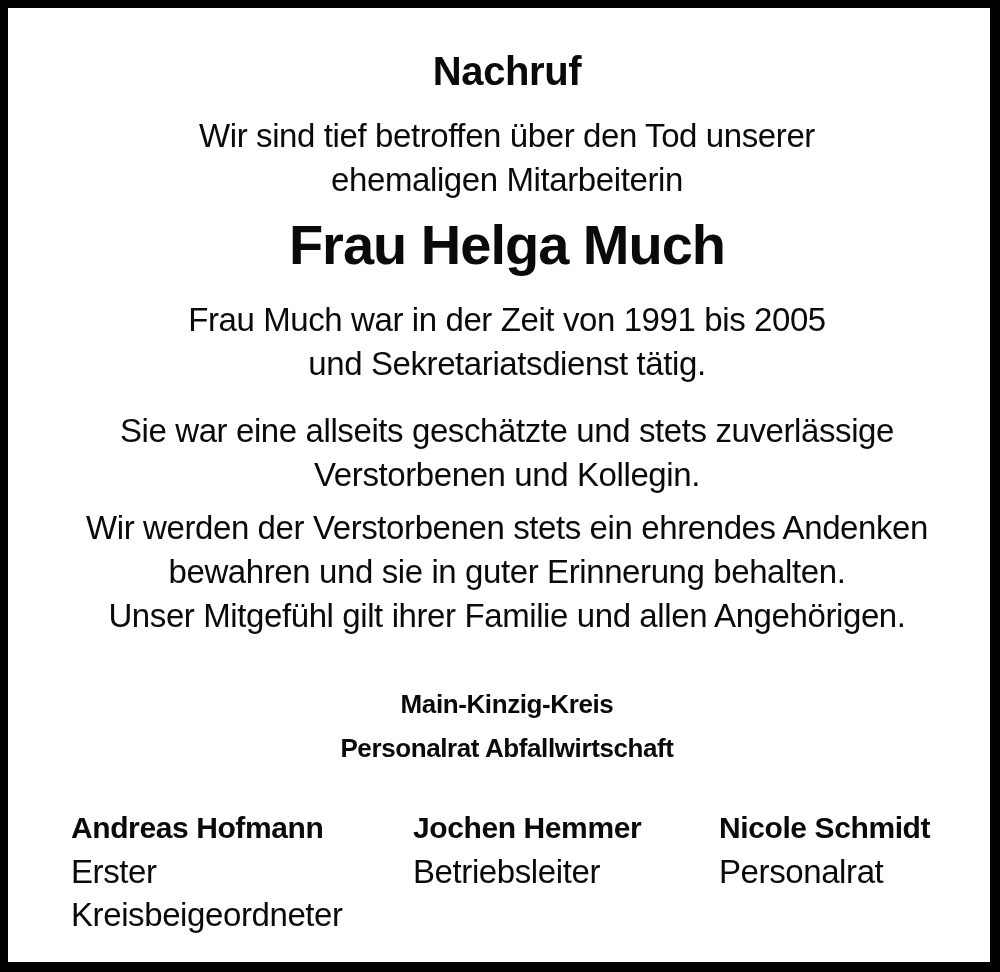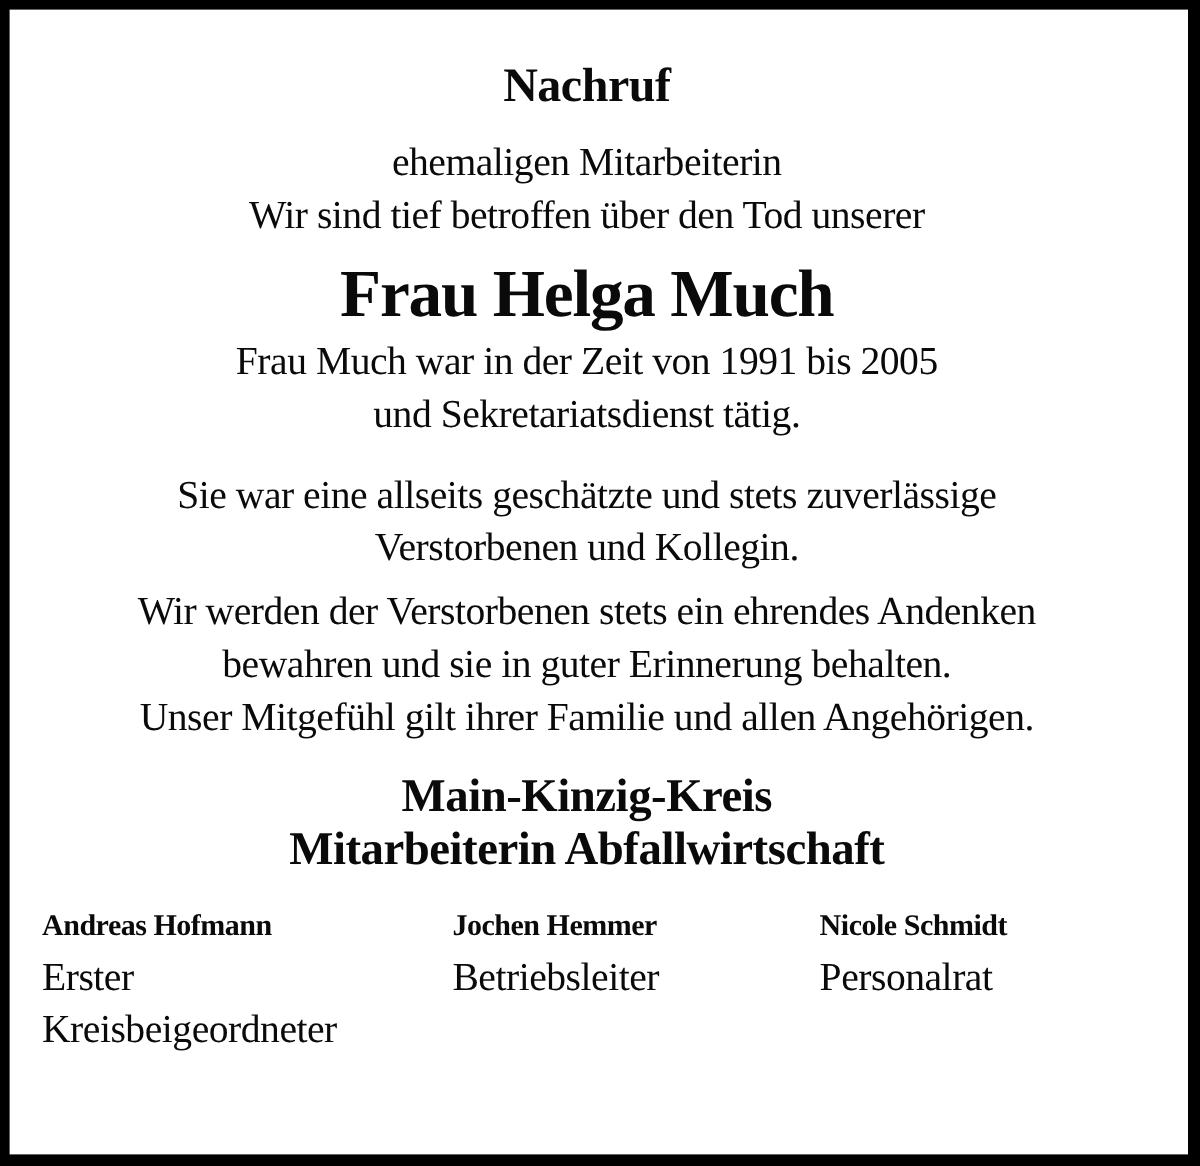--- a/index.html
+++ b/index.html
@@ -20,23 +20,22 @@
     position: absolute;
     top: 8px;
     left: 8px;
     right: 10px;
     bottom: 10px;
     background: #ffffff;
     color: #0a0a0a;
     text-align: center;
     overflow: hidden;
     box-sizing: border-box;
-    padding: 41px 44px 0 24px;
+    padding: 41px 44px 0 60px;
     letter-spacing: -0.4px;
-    font-family: Liberation Serif, serif;
   }
   .notice-title {
     margin: 0;
     font-size: 40px;
     font-weight: bold;
     line-height: 44px;
   }
   p { margin: 0; }
   .para {
     font-size: 33px;
@@ -45,58 +44,59 @@
   }
   .line { display: block; }
   .intro        { margin-top: 21px; }
   .deceased-name {
     margin: 13px 0 0 0;
     font-size: 56px;
     font-weight: bold;
     line-height: 60px;
     letter-spacing: -1px;
   }
-  .service      { margin-top: 5px; }
+  .service      { margin-top: 23px; }
   .tribute      { margin-top: 23px; }
   .remembrance  { margin-top: 9px; }
   .organization {
-    margin-top: 22px;
-    font-size: 39px;
+    margin-top: 44px;
+    font-size: 26px;
     font-weight: bold;
     line-height: 44px;
   }
   .signatures {
     margin-top: 20px;
     display: grid;
     grid-template-columns: 342px 306px 1fr;
     text-align: left;
     padding-left: 3px;
   }
   .sig-name {
-    font-size: 25px;
+    font-size: 30px;
     font-weight: bold;
     line-height: 44px;
+    margin-top: 16px;
   }
   .sig-role {
     font-size: 33px;
     font-weight: normal;
     line-height: 43px;
   }
 </style>
 </head>
 <body>
 
 <div class="frame">
   <div class="card">
 
     <h1 class="notice-title">Nachruf</h1>
 
     <p class="para intro">
+      <span class="line">Wir sind tief betroffen über den Tod unserer</span>
       <span class="line">ehemaligen Mitarbeiterin</span>
-      <span class="line">Wir sind tief betroffen über den Tod unserer</span>
     </p>
 
     <h2 class="deceased-name">Frau Helga Much</h2>
 
     <p class="para service">
       <span class="line">Frau Much war in der Zeit von 1991 bis 2005</span>
       <span class="line">und Sekretariatsdienst tätig.</span>
     </p>
 
     <p class="para tribute">
@@ -105,21 +105,21 @@
     </p>
 
     <p class="para remembrance">
       <span class="line">Wir werden der Verstorbenen stets ein ehrendes Andenken</span>
       <span class="line">bewahren und sie in guter Erinnerung behalten.</span>
       <span class="line">Unser Mitgefühl gilt ihrer Familie und allen Angehörigen.</span>
     </p>
 
     <p class="organization">
       <span class="line">Main-Kinzig-Kreis</span>
-      <span class="line">Mitarbeiterin Abfallwirtschaft</span>
+      <span class="line">Personalrat Abfallwirtschaft</span>
     </p>
 
     <div class="signatures">
 
       <div class="sig">
         <div class="sig-name">Andreas Hofmann</div>
         <div class="sig-role">Erster</div>
         <div class="sig-role">Kreisbeigeordneter</div>
       </div>
 

